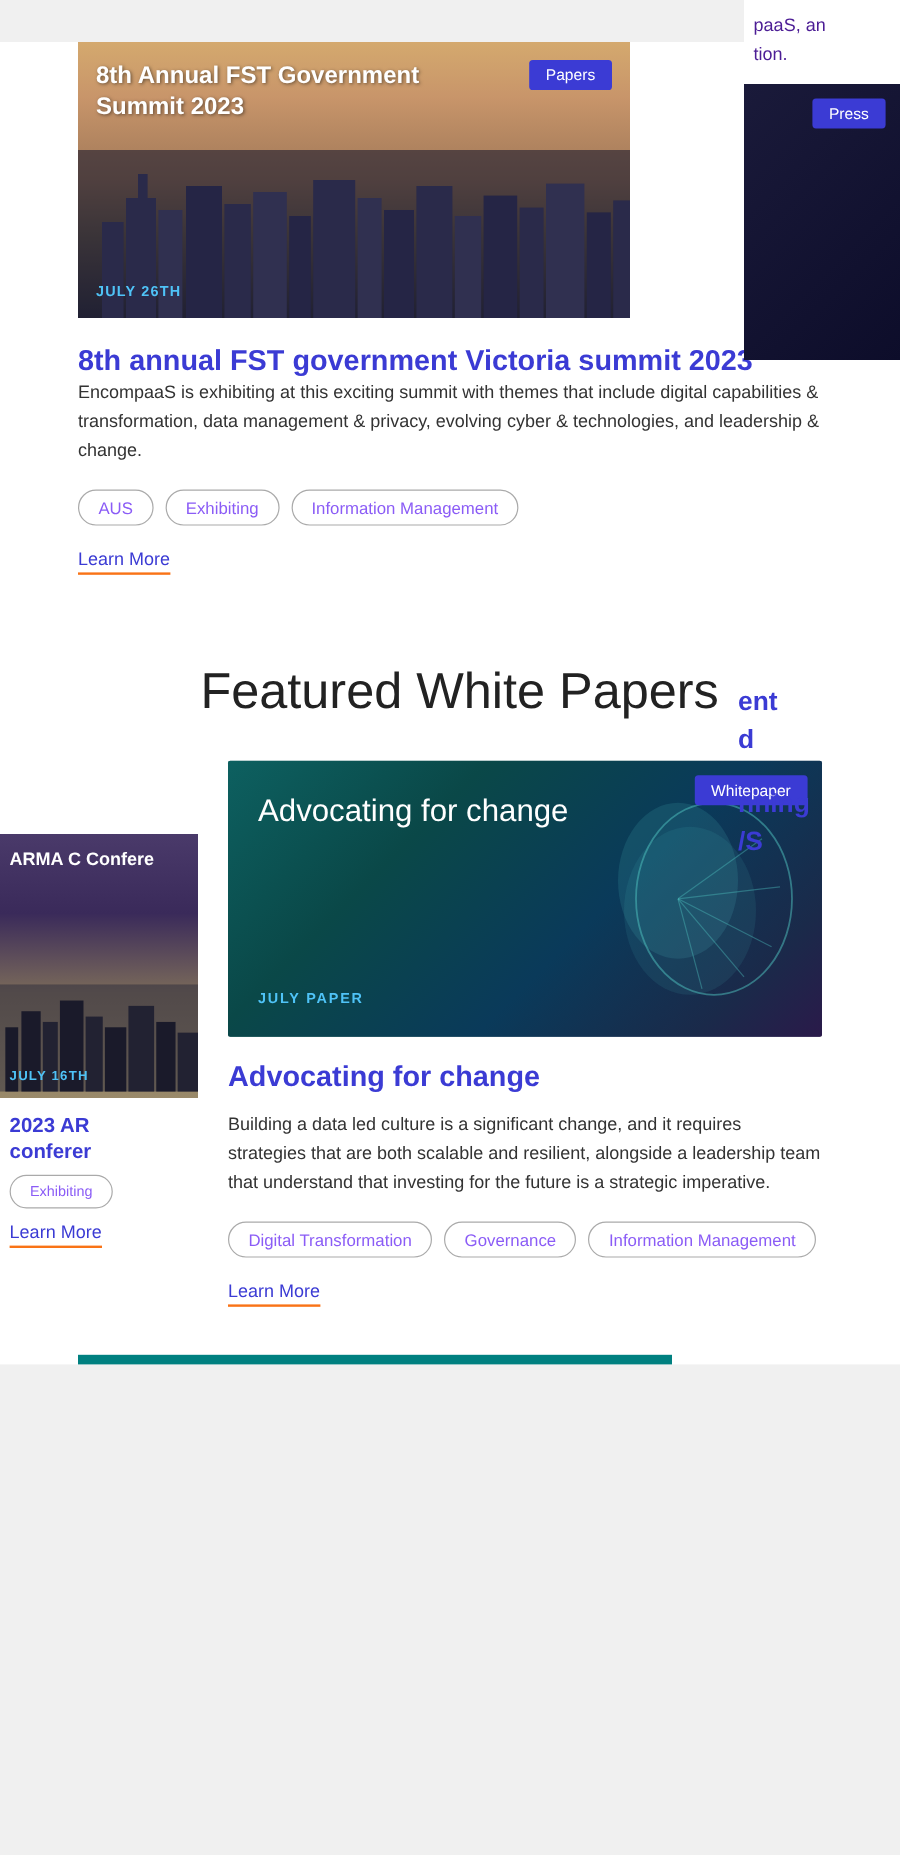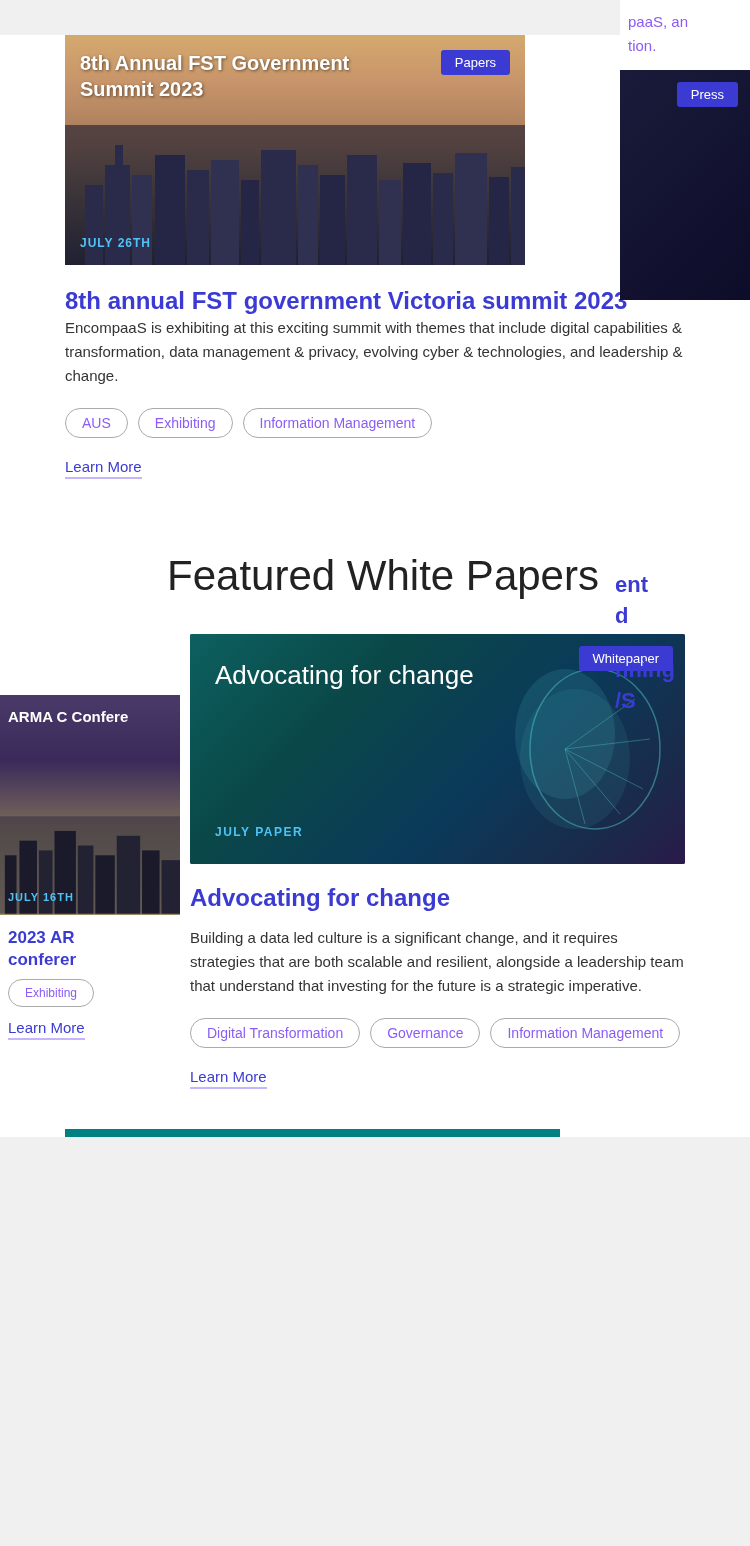--- a/index.html
+++ b/index.html
@@ -66,21 +66,21 @@
       font-size: 14px;
       color: #8b5cf6;
       background: #fff;
     }
 
     .learn-more {
       display: inline-block;
       color: #3b3bd4;
       font-size: 15px;
       text-decoration: none;
-      border-bottom: 2px solid #c4b5fd;
+      border-bottom: 2px solid #f97316;
       padding-bottom: 2px;
     }
 
     
     .featured-section {
       background: #fff;
       padding: 0;
     }
 
     .featured-header {
@@ -141,21 +141,21 @@
       height: 8px;
       background: #008080;
       margin: 0 190px 0 65px;
     }
   </style>
 </head>
 <body>
 
 <div class="page-wrapper">
 
-  <div style="position:absolute; top:0; right:0; width:130px; color:#8b5cf6; font-size:15px; line-height:1.6; text-align:left; padding: 10px 8px; background:#fff; z-index:5;">
+  <div style="position:absolute; top:0; right:0; width:130px; color:#4c1d95; font-size:15px; line-height:1.6; text-align:left; padding: 10px 8px; background:#fff; z-index:5;">
     <span>paaS, an</span><br>
     <span>tion.</span>
   </div>
 
   <div class="content-area">
 
     <div style="position:relative; margin-left:65px; width:460px;">
       <div style="width:460px; height:230px; position:relative; overflow:hidden; margin-top:35px;">
 
         <div style="position:absolute; top:0; left:0; right:0; bottom:0; background: linear-gradient(to bottom, #d4a96e 0%, #c8956a 20%, #a07858 50%, #6a5a48 70%, #2a2a3a 100%);"></div>
@@ -265,21 +265,21 @@
         </div>
       </div>
     </div>
 
     <div class="bottom-teal-bar"></div>
 
   </div>
 
   <div style="position:absolute; left:0; top:695px; width:185px; background:#fff; overflow:hidden; z-index:2;">
 
-    <div style="width:180px; height:220px; position:relative; overflow:hidden;">
+    <div style="width:165px; height:220px; position:relative; overflow:hidden;">
       <div style="position:absolute; top:0; left:0; right:0; bottom:0; background: linear-gradient(to bottom, #4a3a6a 0%, #3a2a5a 30%, #7a6a5a 60%, #9a8a6a 100%);"></div>
 
       <svg style="position:absolute; bottom:0; left:0; width:100%; height:100px;" viewBox="0 0 185 100">
         <rect x="0" y="0" width="185" height="100" fill="#2a2a3a" opacity="0.5"></rect>
         <rect x="5" y="40" width="12" height="60" fill="#1a1a2a"></rect>
         <rect x="20" y="25" width="18" height="75" fill="#1a1a2a"></rect>
         <rect x="40" y="35" width="14" height="65" fill="#222232"></rect>
         <rect x="56" y="15" width="22" height="85" fill="#1a1a2a"></rect>
         <rect x="80" y="30" width="16" height="70" fill="#222232"></rect>
         <rect x="98" y="40" width="20" height="60" fill="#1a1a2a"></rect>

